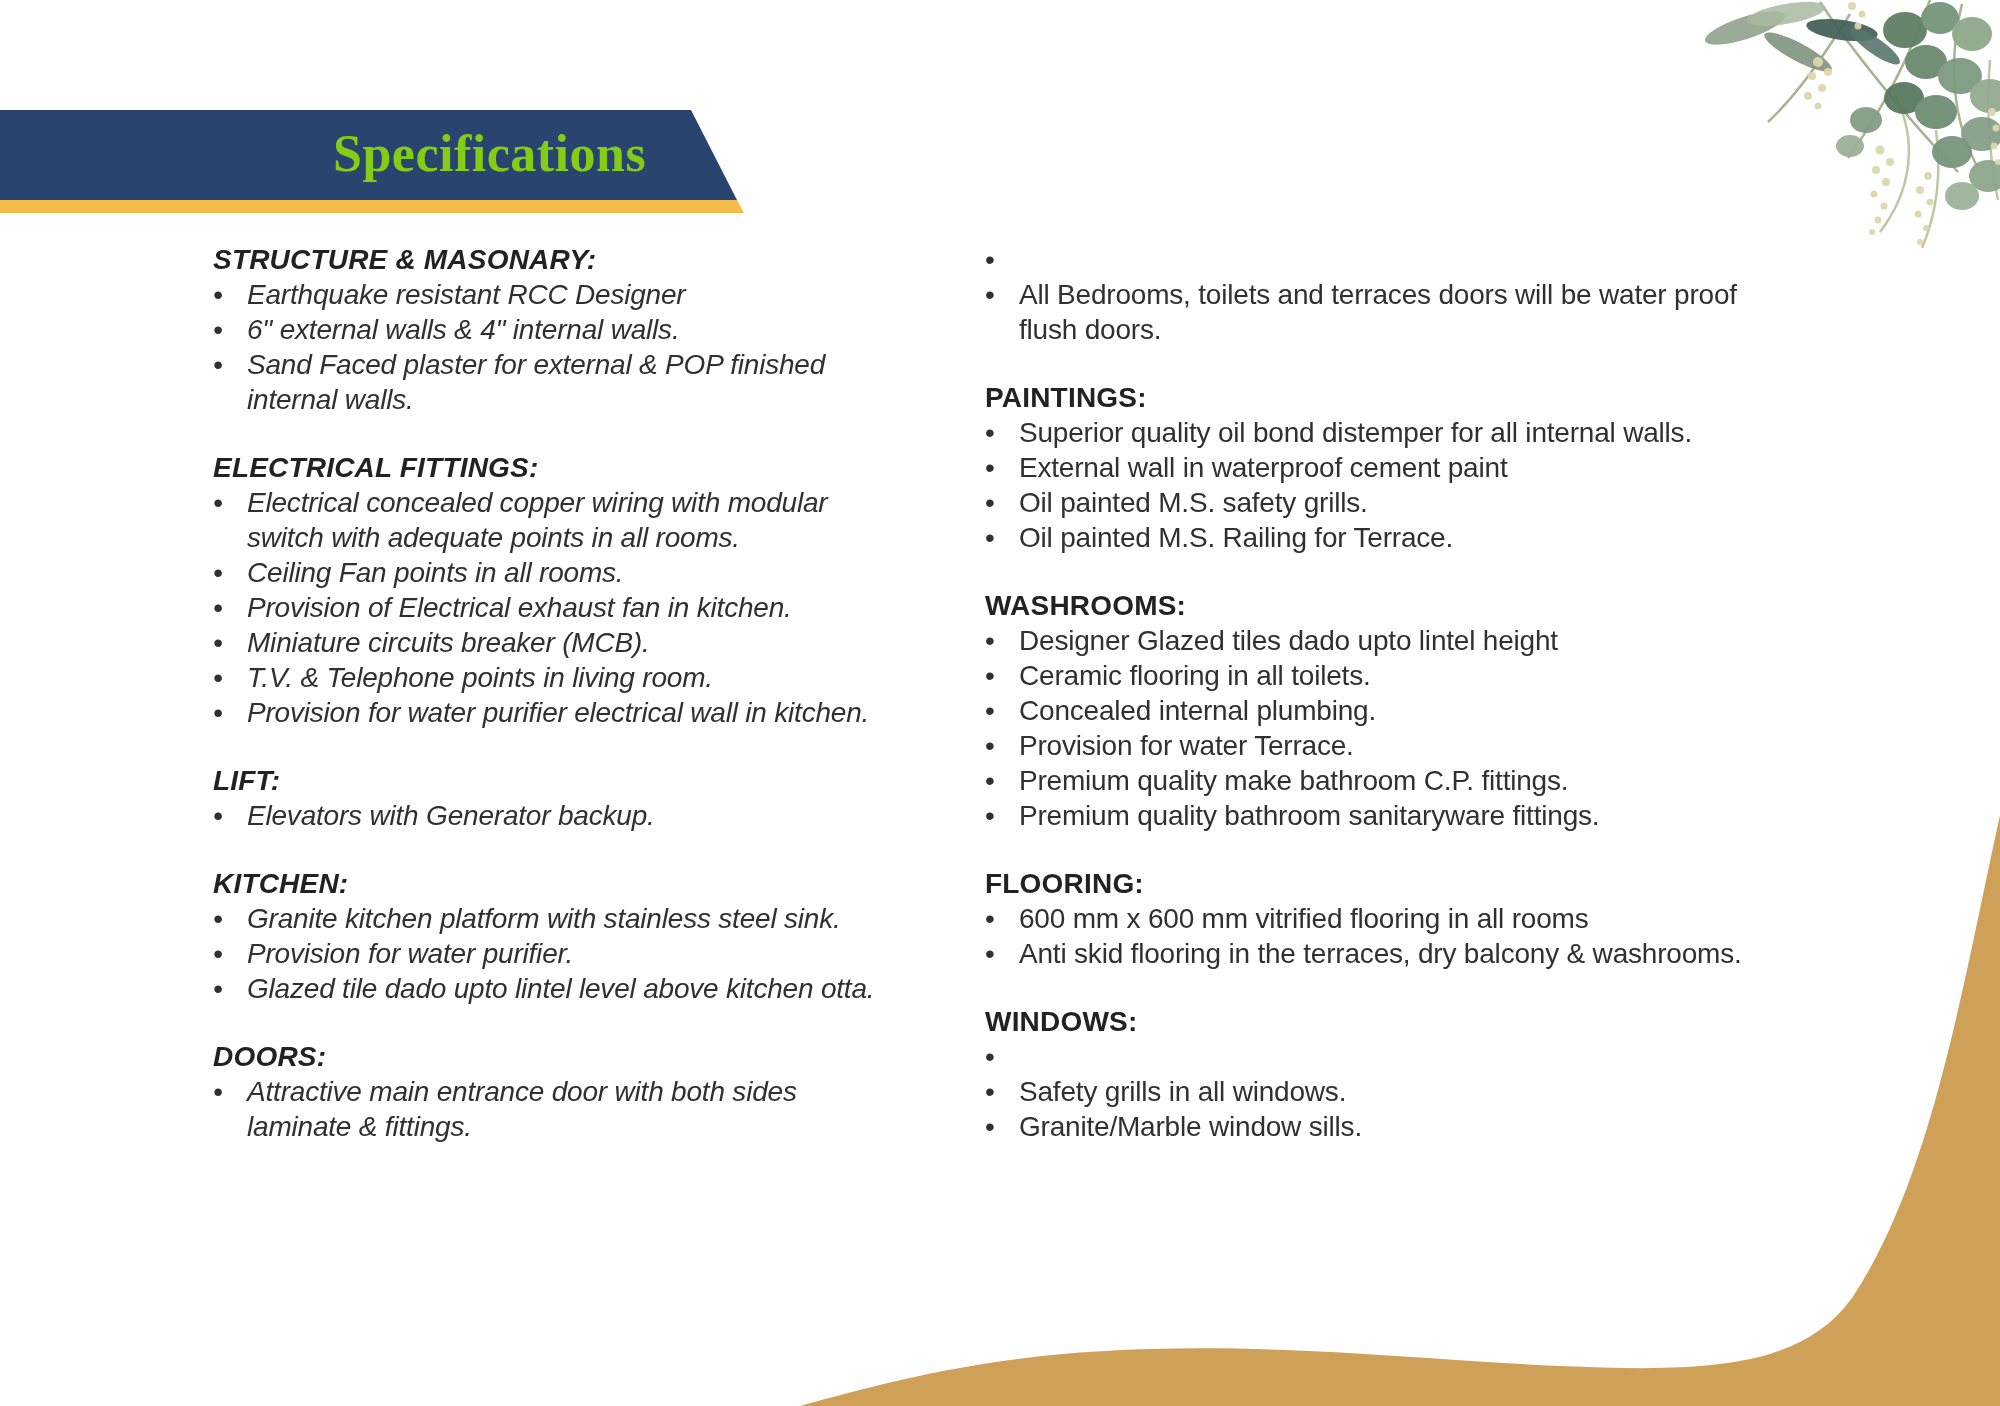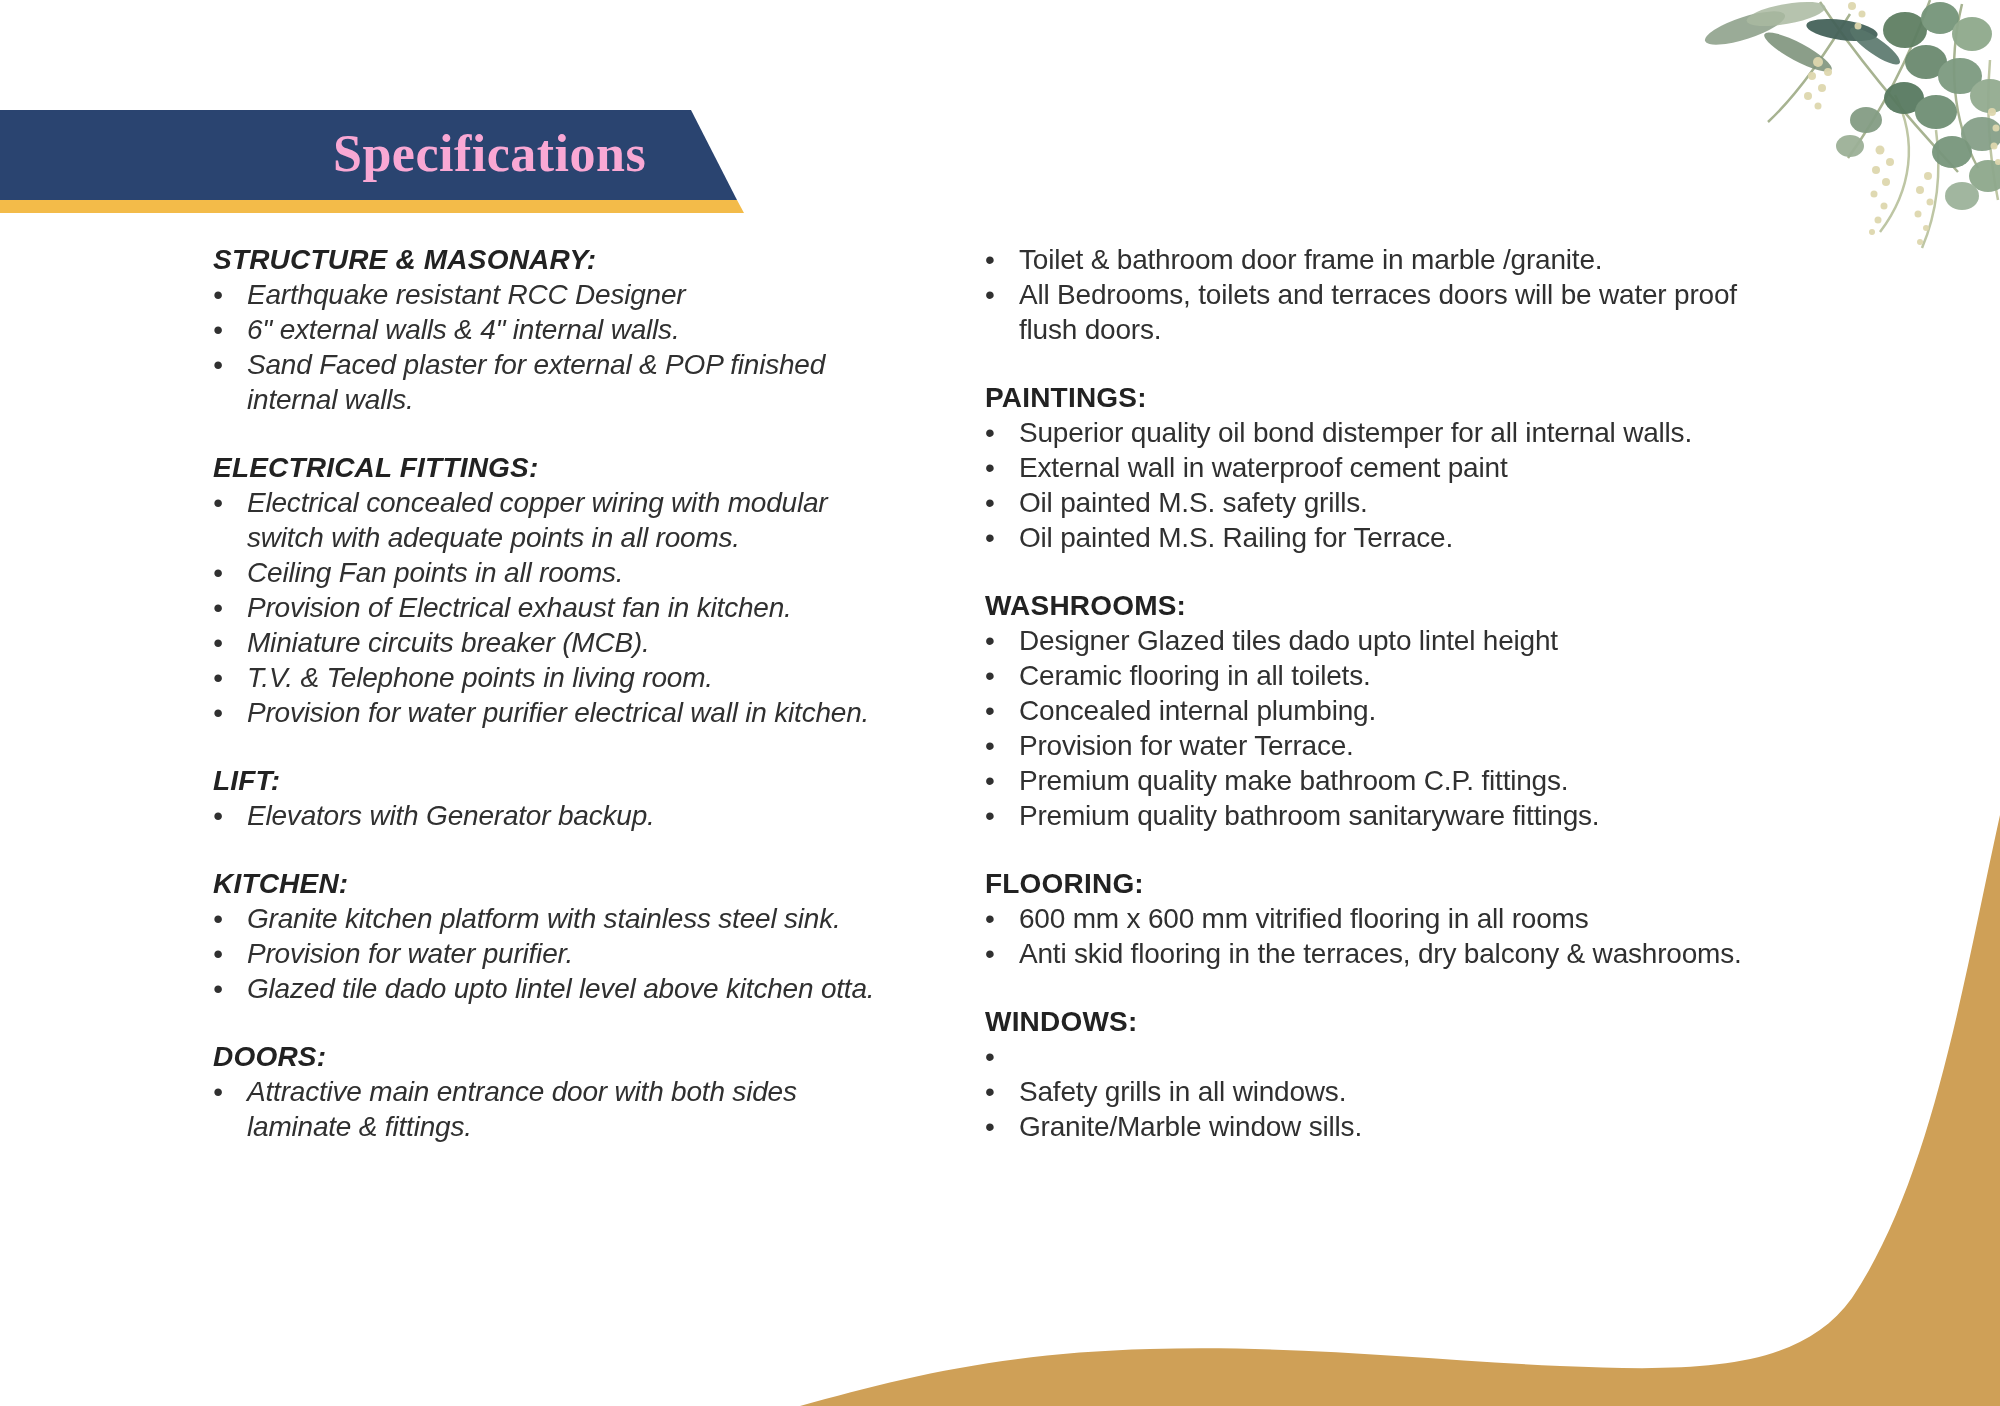--- a/index.html
+++ b/index.html
@@ -27,21 +27,21 @@
     height: 90px;
     background: var(--banner-blue, #2a4470);
     clip-path: polygon(0 0, 691px 0, 737px 90px, 0 90px);
   }
   .banner-title {
     position: absolute;
     left: 333px;
     top: 0;
     height: 92px;
     line-height: 88px;
-    color: #f9a8d4;
+    color: #84cc16;
     font-family: "Liberation Serif", serif;
     font-weight: 700;
     font-size: 52px;
     letter-spacing: 0.5px;
     white-space: nowrap;
   }
   .banner-stripe {
     position: absolute;
     left: 0;
     top: 200px;
@@ -260,21 +260,20 @@
           <span class="dot">•</span>
           <span>Attractive main entrance door with both sides</span>
         </div>
         <div class="line cont">laminate &amp; fittings.</div>
       </div>
     </div>
   <div class="col col-right" id="col-right">
       <div class="section">
         <div class="line bullet-row">
           <span class="dot">•</span>
-          <span>Toilet &amp; bathroom door frame in marble /granite.</span>
         </div>
         <div class="line bullet-row">
           <span class="dot">•</span>
           <span>All Bedrooms, toilets and terraces doors will be water proof</span>
         </div>
         <div class="line cont">flush doors.</div>
       </div>
       <div class="section">
         <div class="line heading">PAINTINGS:</div>
         <div class="line bullet-row">

